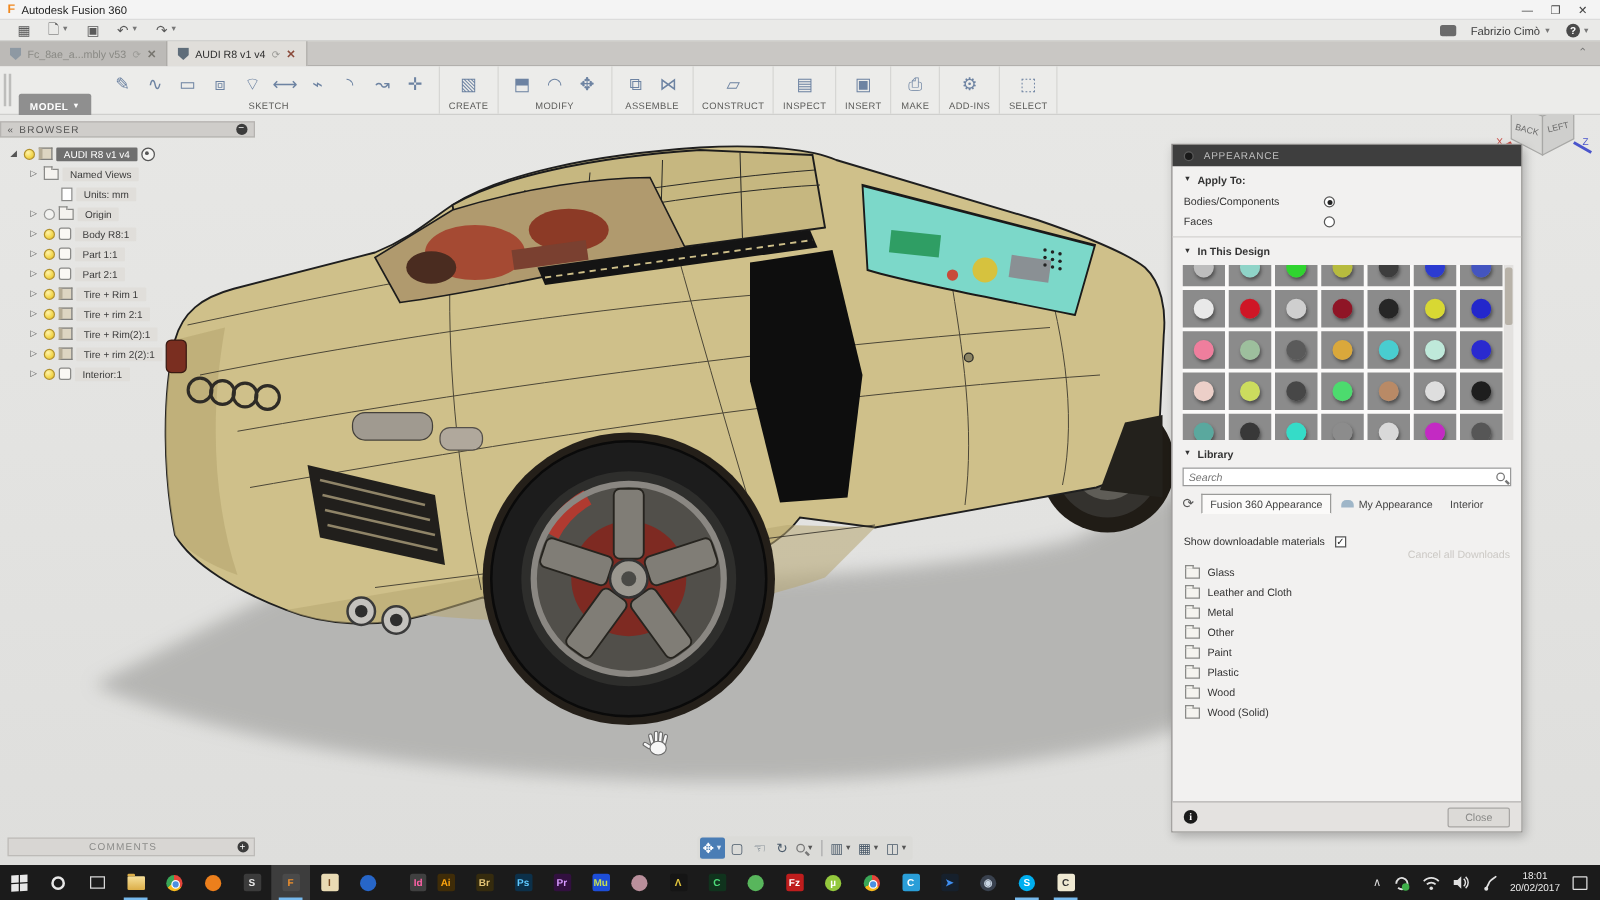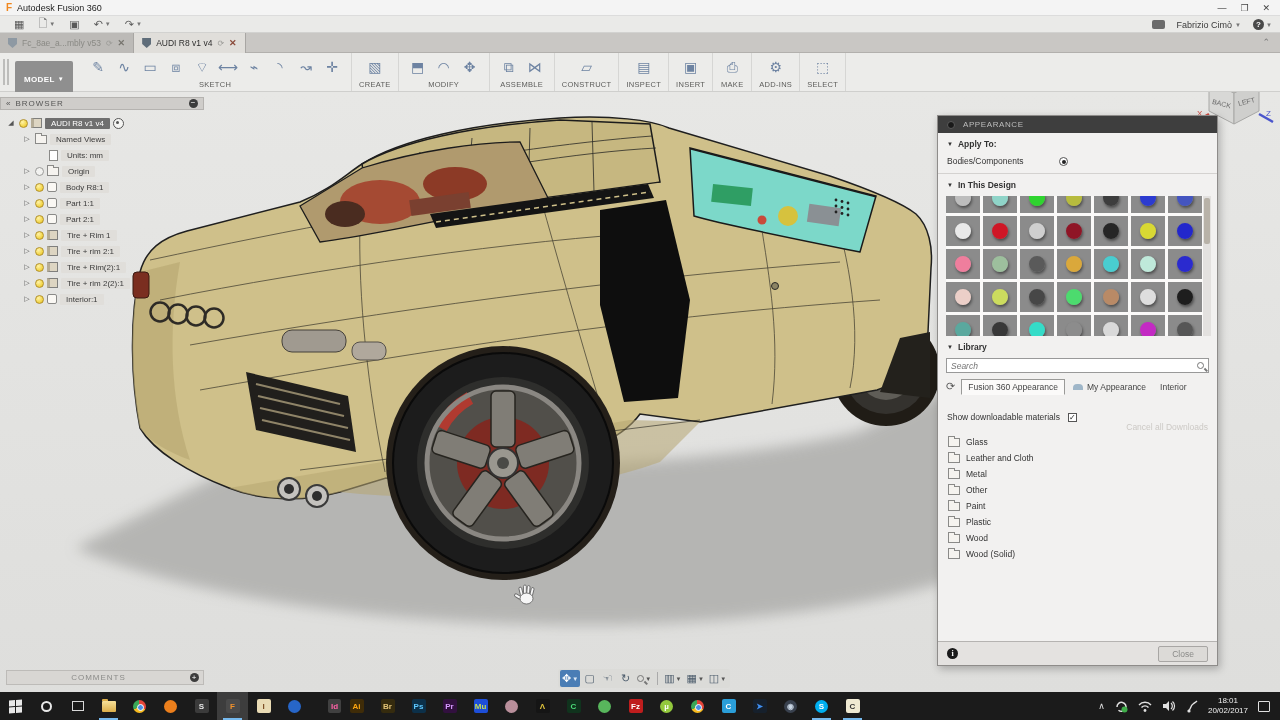--- a/index.html
+++ b/index.html
@@ -29,21 +29,21 @@
   .tab-shield { width:9px; height:10px; background:#5f6d7a; clip-path:polygon(0 0,100% 0,100% 60%,50% 100%,0 60%); }
   .doc-tab.inactive .tab-shield{ background:#8e99a3; }
   .tab-reload { font-size:8px; color:#9a9a96; }
   .tab-close  { font-size:9px; color:#8a4a3a; font-weight:bold; }
   .doc-tab.inactive .tab-close{ color:#77756f; }
   #tab-collapse { position:absolute; right:10px; top:4px; font-size:9px; color:#777; }
 
   
   #toolbar { position:absolute; left:0; top:53px; width:1280px; height:39px; background:#ececea; border-bottom:1px solid #cfcfcd; display:flex; align-items:stretch; }
   #model-grip { width:6px; margin:6px 0 6px 3px; border-left:2px solid #bdbdbb; border-right:2px solid #bdbdbb; }
-  #model-btn { margin:8px 6px; width:58px; height:36px; background:#8f8f8f; color:#fff; font-size:8px; font-weight:bold; border-radius:2px; display:flex; align-items:center; justify-content:center; gap:3px; letter-spacing:.4px; }
+  #model-btn { margin:22px 6px; width:58px; height:20px; background:#8f8f8f; color:#fff; font-size:8px; font-weight:bold; border-radius:2px; display:flex; align-items:center; justify-content:center; gap:3px; letter-spacing:.4px; }
   .tb-group { display:flex; flex-direction:column; align-items:center; padding:2px 7px 1px; border-right:1px solid #d6d6d4; }
   .tb-icons { display:flex; gap:2px; height:24px; align-items:center; }
   .tb-icon { width:24px; height:24px; display:flex; align-items:center; justify-content:center; font-size:14px; color:#6d83a2; }
   .tb-label { font-size:7.5px; color:#5c5c5a; margin-top:1px; letter-spacing:.3px; }
 
   
   #viewport { position:absolute; left:0; top:92px; width:1280px; height:600px; background:linear-gradient(#e7e7e5,#dededc); overflow:hidden; }
   #scene { position:absolute; left:0; top:0; }
 
   
@@ -512,20 +512,24 @@
     </div>
 
     <div class="ap-sec">
       <span class="tri">▼</span>
       <span>Apply To:</span>
     </div>
     <div class="ap-row">
       <span>Bodies/Components</span>
       <span class="radio sel"></span>
     </div>
+    <div class="ap-row">
+      <span>Faces</span>
+      <span class="radio"></span>
+    </div>
     <div class="ap-div"></div>
 
     <div class="ap-sec">
       <span class="tri">▼</span>
       <span>In This Design</span>
     </div>
     <div id="swatch-wrap">
       <div id="swatch-grid">
           <div class="swatch">
             <span class="sw-ring" style="border-color: rgb(189, 189, 189);"></span>

